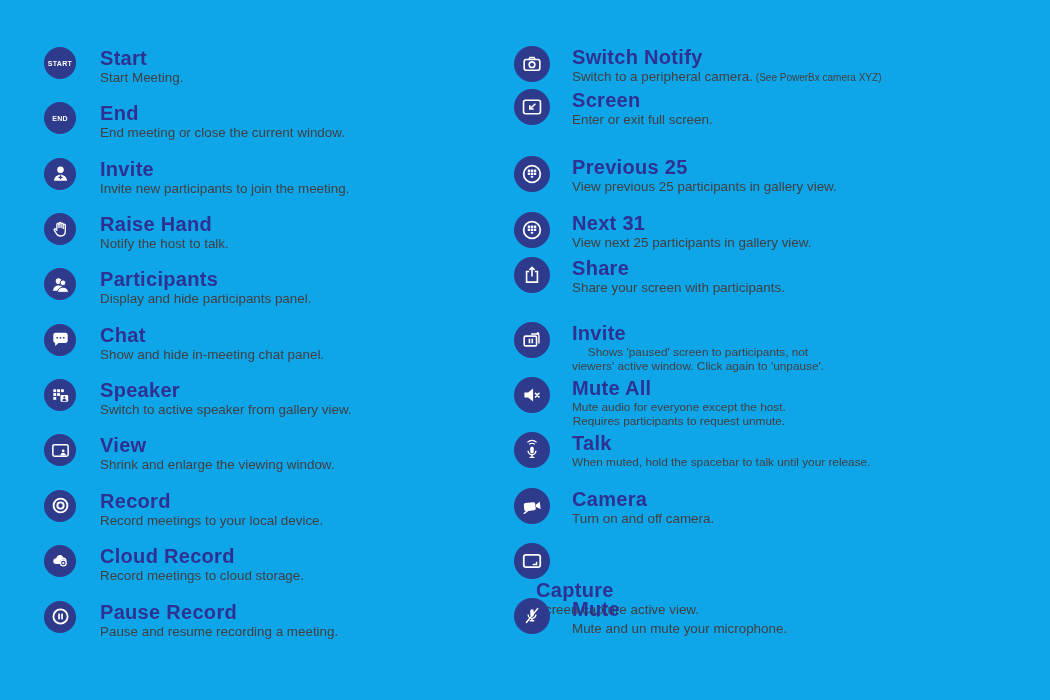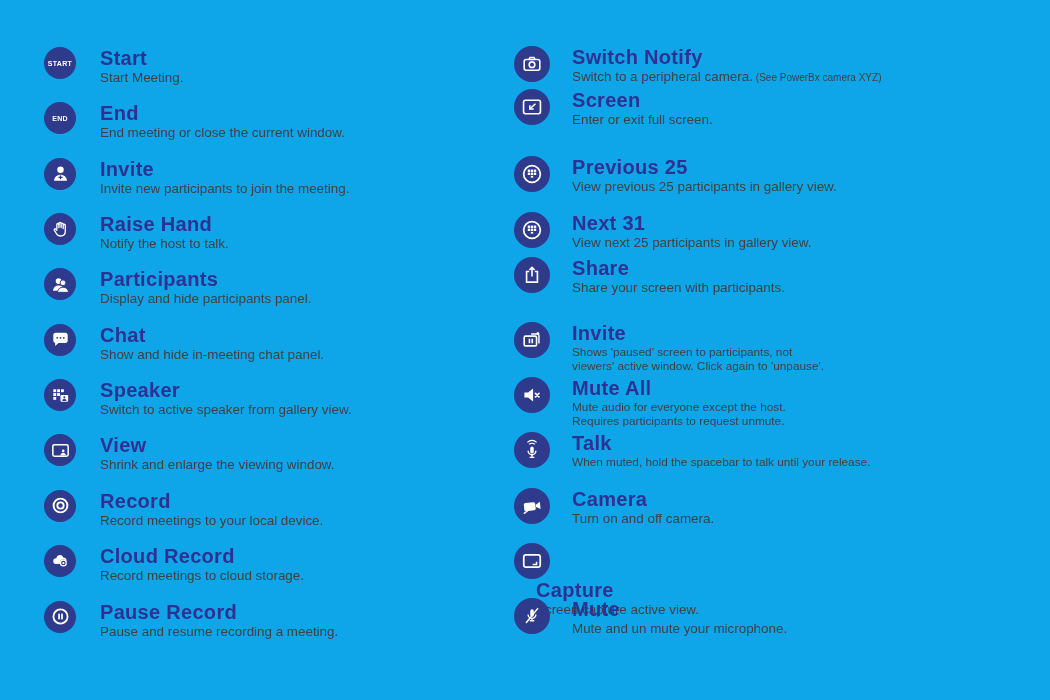--- a/index.html
+++ b/index.html
@@ -21,21 +21,21 @@
   .icon-circle svg{width:23px;height:23px;display:block;}
   .icon-circle.big svg{width:26px;height:26px;}
   .badge-text{color:#fff;font-size:7px;font-weight:bold;letter-spacing:.3px;}
   .txt{margin-left:24px;padding-top:0;}
   .col.right .txt{margin-left:22px;}
   .title{
     color:var(--title);font-weight:bold;font-size:20px;line-height:22px;
     letter-spacing:.3px;white-space:nowrap;
   }
   .desc{color:var(--desc);font-size:13.4px;line-height:15.5px;margin-top:1px;white-space:nowrap;}
-  .desc.small{font-size:11.8px;line-height:14px;}
+  .desc.small{font-size:11.8px;line-height:14px;text-align:center;}
   .desc-note{font-size:10px;margin-left:3px;}
 </style>
 </head>
 <body style="--accent: #2e3a8c; --title: #2e3192; --desc: #414042; background: rgb(255, 255, 255);">
 
 <div class="page">
   <div class="col left" id="col-left">
       <div class="row" style="top: 47px;">
         <div class="icon-circle">
           <span class="badge-text">START</span>

